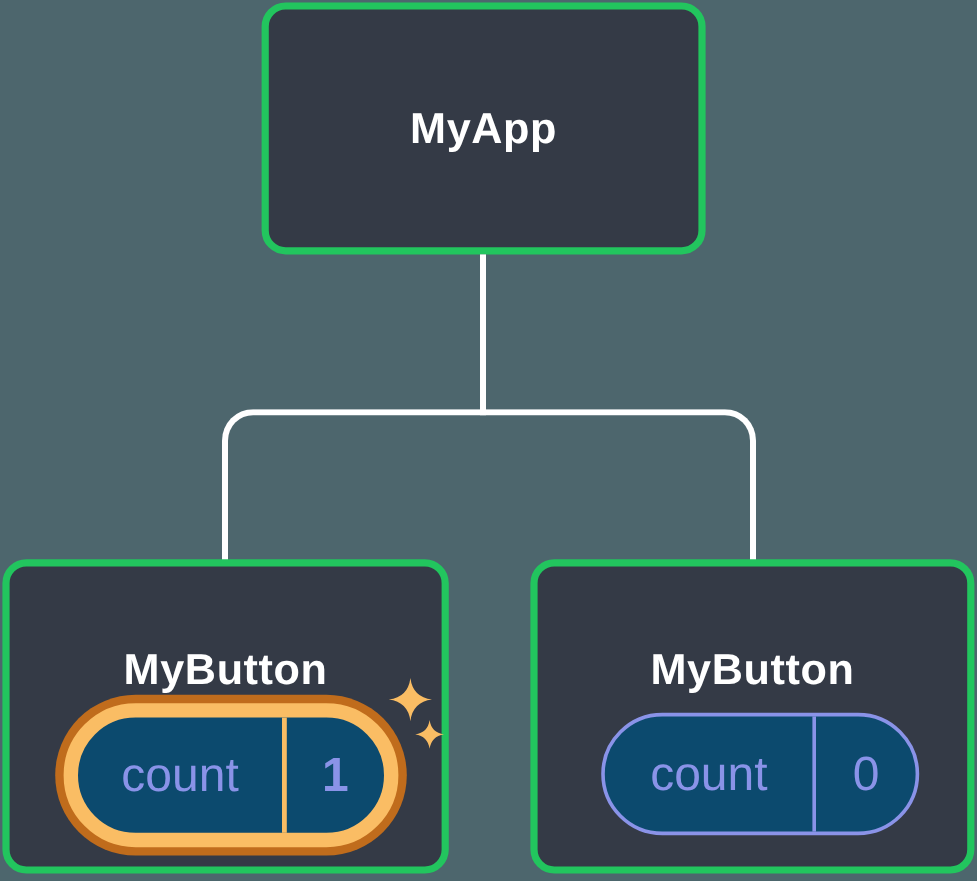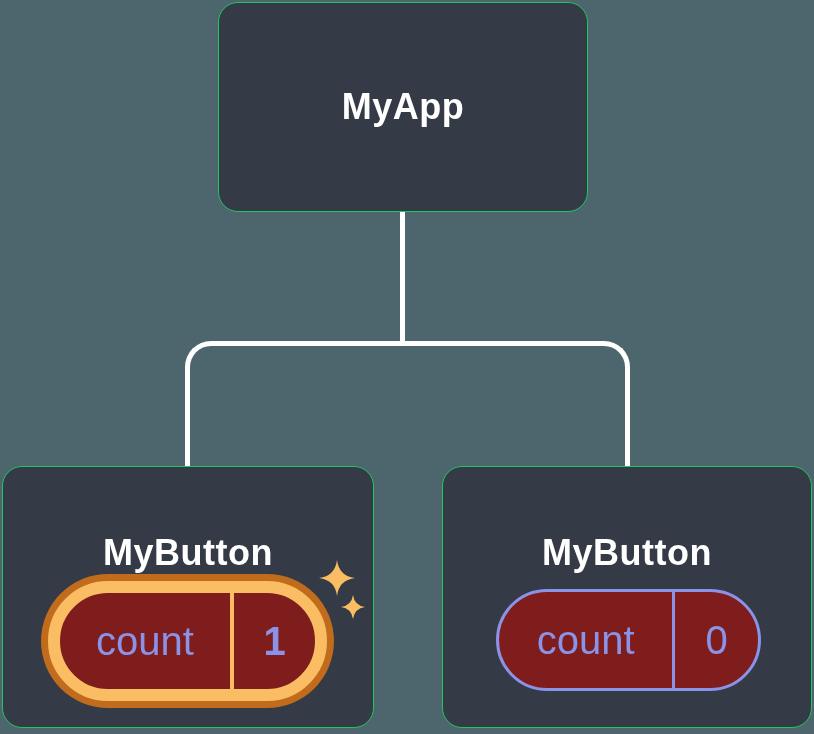--- a/index.html
+++ b/index.html
@@ -13,21 +13,21 @@
     position: relative;
     width: 814px; height: 734px;
     background: #4D666D;
   }
 
   
   .node {
     position: absolute;
     box-sizing: border-box;
     background: #343A46;
-    border: 1px solid #22c55e;
+    border: 6px solid #22c55e;
     border-radius: 20px;
   }
   .node-root {
     left: 218px; top: 2px;
     width: 370px; height: 210px;
     display: flex; align-items: center; justify-content: center;
   }
   .node-child-left  { left: 2px;   top: 466px; width: 372px; height: 262px; }
   .node-child-right { left: 442px; top: 466px; width: 370px; height: 262px; }
 
@@ -63,21 +63,21 @@
     border-radius: 26px 26px 0 0;
   }
 
   
   .pill {
     position: absolute;
     box-sizing: border-box;
     display: flex;
     align-items: stretch;
     border-radius: 999px;
-    background: #7f1d1d;
+    background: #0c4a6e;
   }
   .pill-gold {
     left: 45px; top: 114px;
     width: 279px; height: 120px;
     border: 12px solid #FABD64;
     box-shadow: 0 0 0 7px #C06C1C;
   }
   .pill-purple {
     left: 53px; top: 122px;
     width: 265px; height: 102px;

